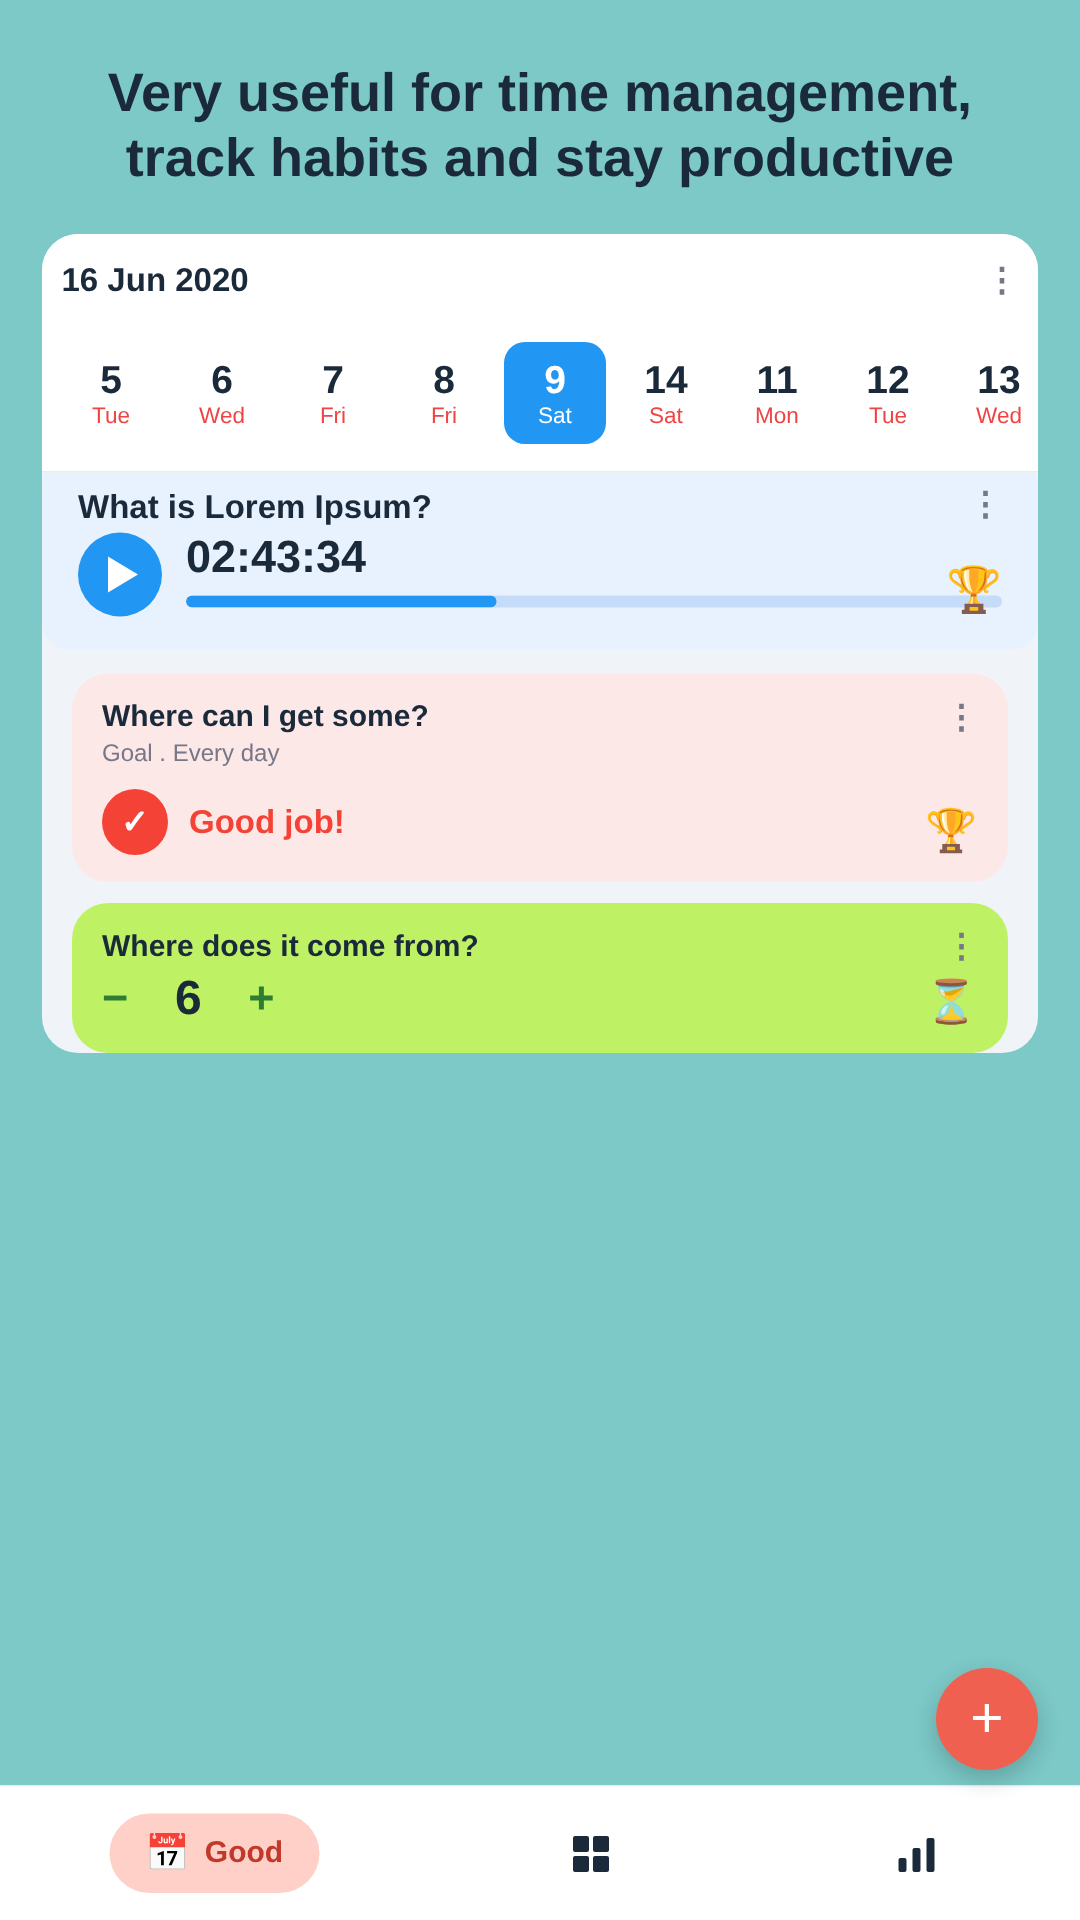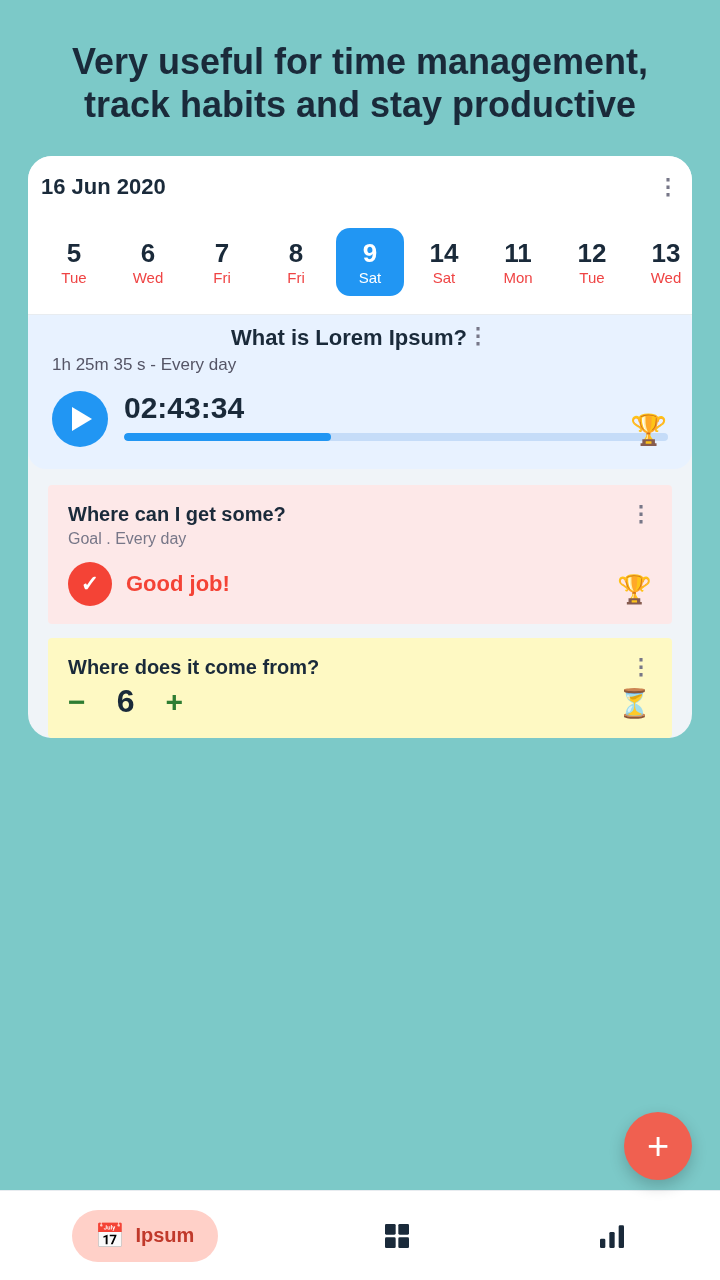--- a/index.html
+++ b/index.html
@@ -110,21 +110,21 @@
       background: #e8f2ff;
       border-radius: 18px;
       margin: -10px 0 0;
       padding: 20px 24px 22px;
       position: relative;
       z-index: 1;
     }
 
     .task-title-row {
       display: flex;
-      justify-content: center;
+      justify-content: space-between;
       align-items: flex-start;
       margin-bottom: 4px;
     }
 
     .task-title {
       font-size: 22px;
       font-weight: 800;
       color: #1a2a3a;
     }
 
@@ -195,31 +195,31 @@
 
     
     .habit-cards {
       padding: 16px 20px 0;
       display: flex;
       flex-direction: column;
       gap: 14px;
     }
 
     .habit-card {
-      border-radius: 4px;
+      border-radius: 24px;
       padding: 18px 20px;
       position: relative;
     }
 
     .habit-card.pink {
       background: #fde8e8;
     }
 
     .habit-card.green {
-      background: #fef9c3;
+      background: #bef264;
     }
 
     .habit-header {
       display: flex;
       justify-content: space-between;
       align-items: flex-start;
       margin-bottom: 4px;
     }
 
     .habit-title {
@@ -433,21 +433,20 @@
       <span class="cal-day-num">13</span>
       <span class="cal-day-name">Wed</span>
     </div>
   </div>
 
   <div class="timer-card">
     <div class="task-title-row">
       <span class="task-title">What is Lorem Ipsum?</span>
       <span class="dots-menu">⋮</span>
     </div>
-    <div class="task-subtitle">1h 25m 35 s - Every day</div>
     <div class="timer-row">
       <div class="play-btn">
         <div class="play-triangle"></div>
       </div>
       <div class="timer-right">
         <div class="timer-display">02:43:34</div>
         <div class="progress-bar">
           <div class="progress-fill" style="width: 38%;"></div>
         </div>
       </div>
@@ -489,21 +488,21 @@
 
 </div>
 
 <div class="fab">
   <span class="fab-plus">+</span>
 </div>
 
 <div class="bottom-nav">
   <div class="nav-today-btn">
     <span style="font-size:24px; color:#c0392b;">📅</span>
-    <span class="nav-today-label">Ipsum</span>
+    <span class="nav-today-label">Good</span>
   </div>
   <div class="nav-item">
     <svg width="32" height="32" viewBox="0 0 24 24">
       <rect x="3" y="3" width="8" height="8" fill="#1a2a3a" rx="1"></rect>
       <rect x="13" y="3" width="8" height="8" fill="#1a2a3a" rx="1"></rect>
       <rect x="3" y="13" width="8" height="8" fill="#1a2a3a" rx="1"></rect>
       <rect x="13" y="13" width="8" height="8" fill="#1a2a3a" rx="1"></rect>
     </svg>
   </div>
   <div class="nav-item">

